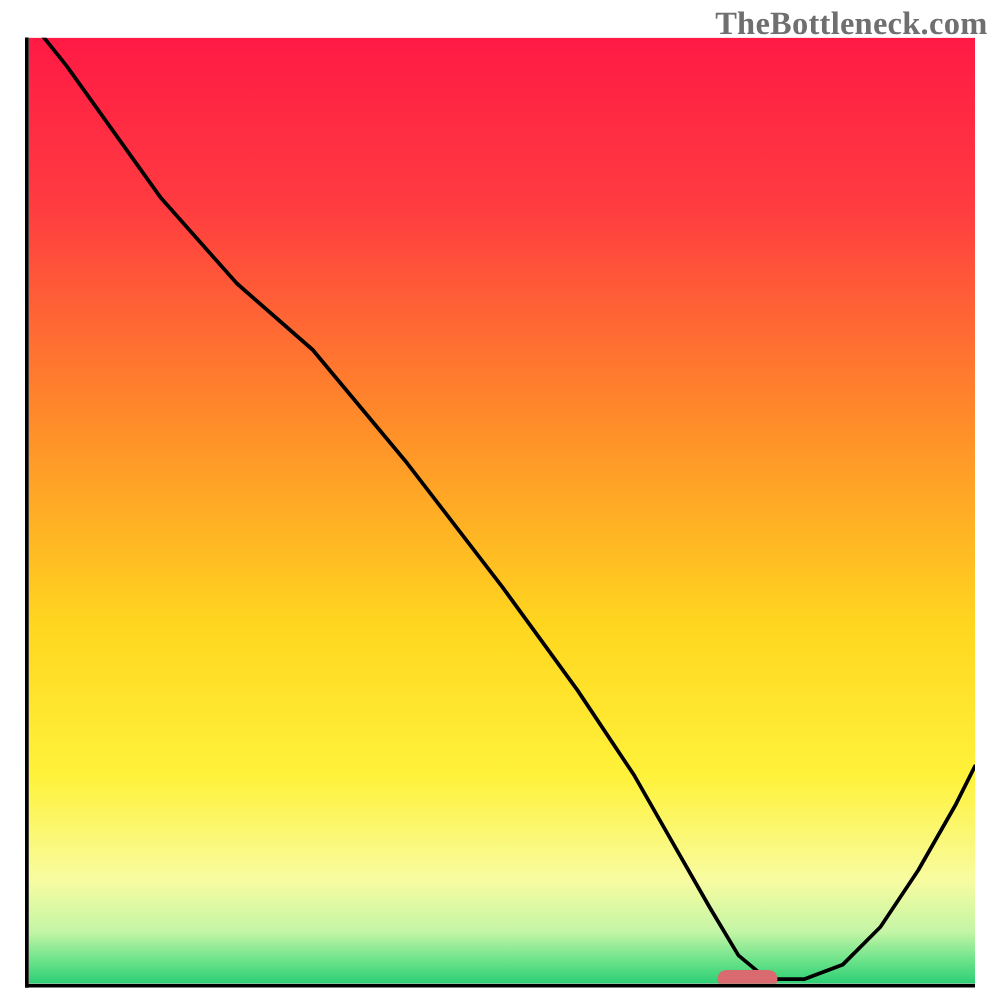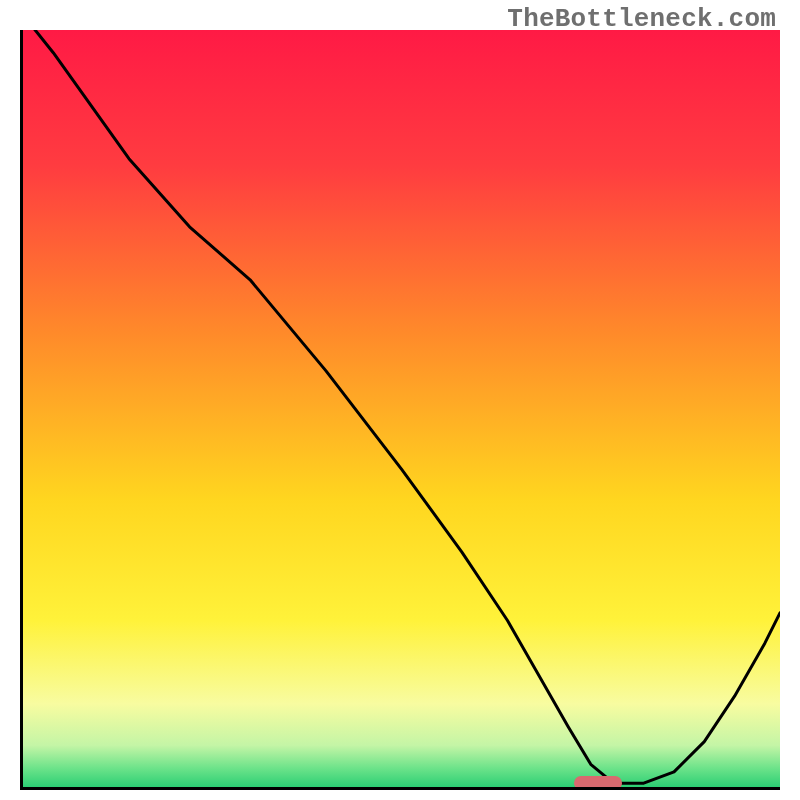--- a/index.html
+++ b/index.html
@@ -1,22 +1,22 @@
 <!DOCTYPE html>
 <html><head>
 <meta charset="utf-8">
 <style>
   * { margin: 0; padding: 0; box-sizing: border-box; }
   html, body { width: 800px; height: 800px; overflow: hidden; background: #fff; }
   .wrap { position: relative; width: 800px; height: 800px; }
   .watermark {
     position: absolute;
     top: 4px;
-    right: 24px;
-    font-family: Liberation Mono, monospace;
+    right: 10px;
+    font-family: Liberation Serif, serif;
     font-size: 26px;
     font-weight: 600;
     color: #6f6f6f;
     letter-spacing: 0.2px;
     z-index: 3;
   }
   .plot {
     position: absolute;
     left: 20px;
     top: 30px;

